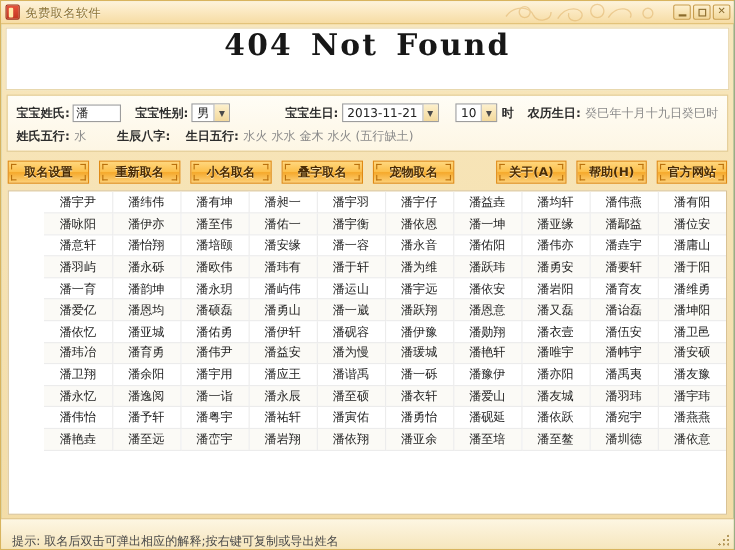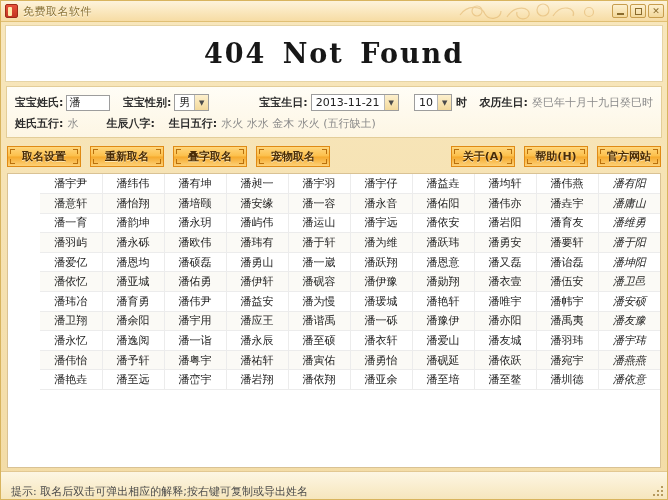--- a/index.html
+++ b/index.html
@@ -48,21 +48,21 @@
     font-size:9px;color:#8a6b2c; line-height:1;
   }
   .wbtn .gl{ display:block; }
   .wbtn.min .gl{ width:7px;height:2px;background:#8a6b2c;margin-top:5px; }
   .wbtn.max .gl{ width:7px;height:7px;border:1.5px solid #8a6b2c; }
   
   .banner{
     flex:0 0 57px; background:#ffffff;
     margin:3px 4px 0 4px;
     border:1px solid #e6d4a6;
-    display:flex;align-items:center;justify-content:center;
+    display:flex;align-items:flex-start;justify-content:center;
   }
   .banner h1{
     font-family:"DejaVu Serif","Liberation Serif",serif;
     font-size:27px; font-weight:700; color:#171717;
     letter-spacing:2px; word-spacing:5px;
   }
   
   .formpanel{
     flex:0 0 52px; margin:4px 5px 0 5px;
     background:linear-gradient(#fffdf6,#fdf6e4);
@@ -126,21 +126,21 @@
     padding-left:32px;
   }
   table.names{ width:100%; border-collapse:collapse; table-layout:fixed; }
   table.names td{
     height:19.6px; text-align:center; vertical-align:middle;
     font-size:11px; color:#1d1d1d;
     border-right:1px solid #ececec; border-bottom:1px solid #ececec;
     white-space:nowrap; overflow:hidden;
   }
   table.names tr:nth-child(even) td{ background:#fbfaf6; }
-  table.names td:last-child{ border-right:0;font-style:italic; }
+  table.names td:last-child{ border-right:0; }
   
   .statusbar{
     flex:0 0 28px; margin:3px 0 0 0;
     background:linear-gradient(#fdf6e3,#f6e6bd);
     border-top:1px solid #e2c892;
     display:flex; align-items:flex-end; padding-left:10px;
     font-size:11px; color:#4a4a4a; position:relative;
   }
   .grip{
     position:absolute; right:4px; bottom:3px; width:11px;height:11px;
@@ -239,20 +239,27 @@
         <i class="tr"></i>
         <i class="bl"></i>
         <i class="br"></i>
       <span>重新取名</span>
     </div>
     <div class="obtn">
       <i class="tl"></i>
         <i class="tr"></i>
         <i class="bl"></i>
         <i class="br"></i>
+      <span>小名取名</span>
+    </div>
+    <div class="obtn">
+      <i class="tl"></i>
+        <i class="tr"></i>
+        <i class="bl"></i>
+        <i class="br"></i>
       <span>叠字取名</span>
     </div>
     <div class="obtn">
       <i class="tl"></i>
         <i class="tr"></i>
         <i class="bl"></i>
         <i class="br"></i>
       <span>宠物取名</span>
     </div>
     <div class="tspacer"></div>
@@ -288,56 +295,68 @@
             <td>潘有坤</td>
             <td>潘昶一</td>
             <td>潘宇羽</td>
             <td>潘宇仔</td>
             <td>潘益垚</td>
             <td>潘均轩</td>
             <td>潘伟燕</td>
             <td>潘有阳</td>
           </tr>
           <tr>
+            <td>潘咏阳</td>
+            <td>潘伊亦</td>
+            <td>潘至伟</td>
+            <td>潘佑一</td>
+            <td>潘宇衡</td>
+            <td>潘依恩</td>
+            <td>潘一坤</td>
+            <td>潘亚缘</td>
+            <td>潘鄢益</td>
+            <td>潘位安</td>
+          </tr>
+          <tr>
             <td>潘意轩</td>
             <td>潘怡翔</td>
             <td>潘培颐</td>
             <td>潘安缘</td>
             <td>潘一容</td>
             <td>潘永音</td>
             <td>潘佑阳</td>
             <td>潘伟亦</td>
             <td>潘垚宇</td>
             <td>潘庸山</td>
           </tr>
           <tr>
+            <td>潘羽屿</td>
+            <td>潘永砾</td>
+            <td>潘欧伟</td>
+            <td>潘玮有</td>
+            <td>潘于轩</td>
+            <td>潘为维</td>
+            <td>潘跃玮</td>
+            <td>潘勇安</td>
+            <td>潘要轩</td>
+            <td>潘于阳</td>
+          </tr>
+          <tr>
             <td>潘一育</td>
             <td>潘韵坤</td>
             <td>潘永玥</td>
             <td>潘屿伟</td>
             <td>潘运山</td>
             <td>潘宇远</td>
             <td>潘依安</td>
             <td>潘岩阳</td>
             <td>潘育友</td>
             <td>潘维勇</td>
           </tr>
           <tr>
-            <td>潘羽屿</td>
-            <td>潘永砾</td>
-            <td>潘欧伟</td>
-            <td>潘玮有</td>
-            <td>潘于轩</td>
-            <td>潘为维</td>
-            <td>潘跃玮</td>
-            <td>潘勇安</td>
-            <td>潘要轩</td>
-            <td>潘于阳</td>
-          </tr>
-          <tr>
             <td>潘爱亿</td>
             <td>潘恩均</td>
             <td>潘硕磊</td>
             <td>潘勇山</td>
             <td>潘一崴</td>
             <td>潘跃翔</td>
             <td>潘恩意</td>
             <td>潘又磊</td>
             <td>潘诒磊</td>
             <td>潘坤阳</td>

